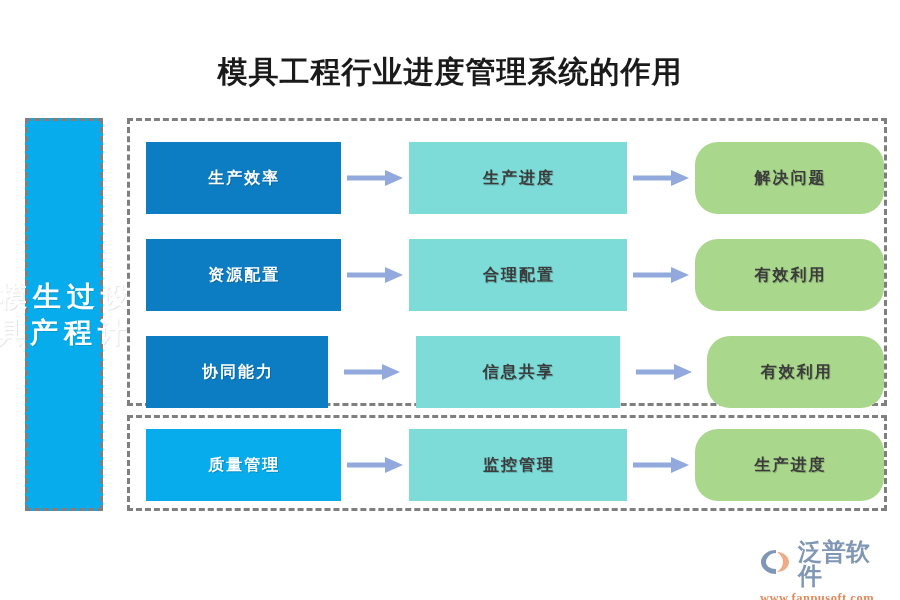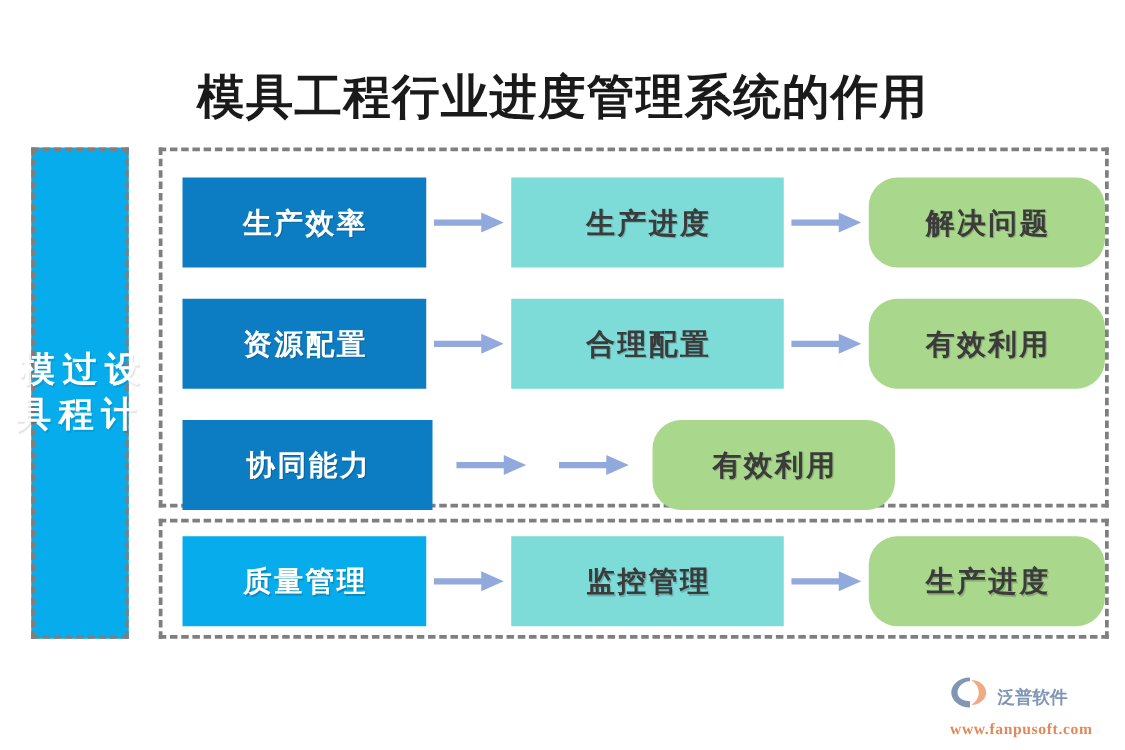--- a/index.html
+++ b/index.html
@@ -17,21 +17,21 @@
 
   
   #page-title {
     position: absolute;
     left: 0;
     top: 52px;
     width: 900px;
     text-align: center;
     font-family: "Liberation Sans", "DejaVu Sans", sans-serif;
     font-weight: bold;
-    font-size: 38px;
+    font-size: 30px;
     letter-spacing: 1px;
     color: #1a1a1a;
     white-space: nowrap;
   }
 
   
   #diagram {
     position: absolute;
     left: 0;
     top: 110px;
@@ -100,21 +100,21 @@
   #group-bottom .row.r0 { top: 11px; }
 
   .cell {
     height: 72px;
     display: flex;
     align-items: center;
     justify-content: center;
     box-sizing: border-box;
   }
   .cell .cell-label {
-    font-size: 23px;
+    font-size: 16px;
     font-weight: bold;
     letter-spacing: 2px;
     text-indent: 2px;
     line-height: 1;
     font-family: "Liberation Serif", "DejaVu Serif", serif;
     text-shadow: 1px 1px 0 rgba(0,0,0,0.18);
   }
 
   .cell.c0 { width: 200px; margin-left: 16px; }
   .cell.c1 { width: 224px; }
@@ -148,21 +148,21 @@
     height: 50px;
   }
   #logo-row {
     display: flex;
     align-items: center;
     gap: 4px;
   }
   #logo-mark { flex: 0 0 auto; }
   #logo-text {
     font-family: "Liberation Sans", "DejaVu Sans", sans-serif;
-    font-size: 14px;
+    font-size: 24px;
     font-weight: bold;
     color: #7f96b4;
     letter-spacing: 0px;
     line-height: 1;
   }
   #logo-url {
     margin-top: 4px;
     text-align: left;
     font-family: "Liberation Serif", "DejaVu Serif", serif;
     font-size: 12.5px;
@@ -174,20 +174,21 @@
 </style>
 </head>
 <body>
 
 <div id="page-title">模具工程行业进度管理系统的作用</div>
 
 <div id="diagram">
 
   <div id="left-panel">
     <div class="vline">模具</div>
+    <div class="vline">生产</div>
     <div class="vline">过程</div>
     <div class="vline">设计</div>
   </div>
 
   <div class="group-box" id="group-top">
 
     <div class="row r0">
       <div class="cell c0 stage-a">
         <span class="cell-label">生产效率</span>
       </div>
@@ -232,20 +233,23 @@
     </div>
 
     <div class="row r2">
       <div class="cell c0 stage-a">
         <span class="cell-label">协同能力</span>
       </div>
       <div class="arrow">
         <svg width="56" height="18" viewBox="0 0 56 18" aria-hidden="true">
           <path d="M0 6.5 H38 V1 L56 9 L38 17 V11.5 H0 Z" fill="#92a9dd"></path>
         </svg>
+      </div>
+      <div class="cell c1 stage-b">
+        <span class="cell-label">信息共享</span>
       </div>
       <div class="arrow">
         <svg width="56" height="18" viewBox="0 0 56 18" aria-hidden="true">
           <path d="M0 6.5 H38 V1 L56 9 L38 17 V11.5 H0 Z" fill="#92a9dd"></path>
         </svg>
       </div>
       <div class="cell c2 stage-c">
         <span class="cell-label">有效利用</span>
       </div>
     </div>

